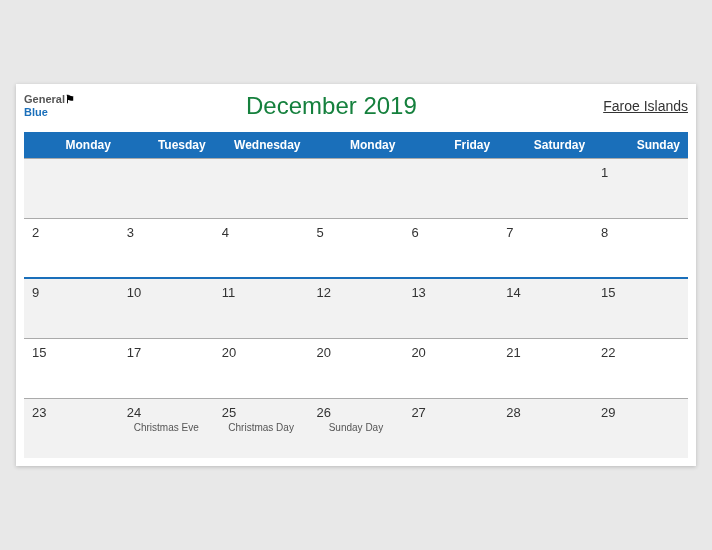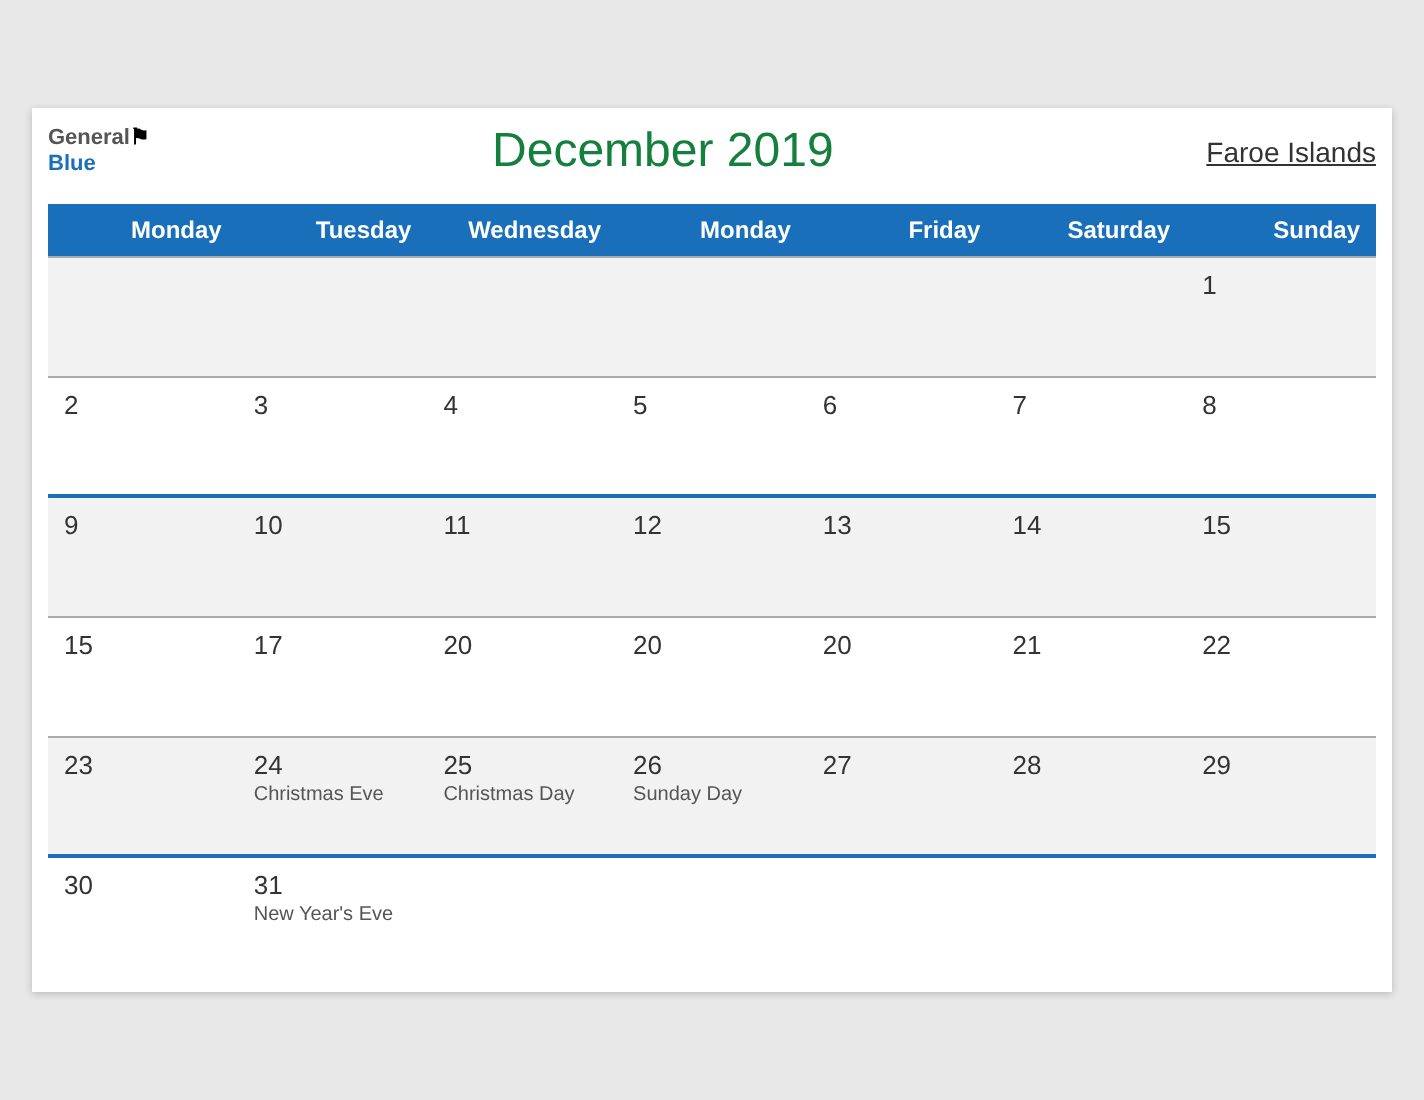--- a/index.html
+++ b/index.html
@@ -82,20 +82,21 @@
     .day-num {
       display: block;
       font-size: 13px;
       color: #333;
     }
     .day-event {
       display: block;
       font-size: 10px;
       color: #555;
       margin-top: 2px;
+      text-align: center;
     }
     .highlighted-row {
       border-top: 2px solid #1a6fba !important;
     }
   </style>
 </head>
 <body>
 
 <div class="calendar-container">
   <div class="header">
@@ -221,29 +222,15 @@
           <td>
             <span class="day-num">27</span>
           </td>
           <td>
             <span class="day-num">28</span>
           </td>
           <td>
             <span class="day-num">29</span>
           </td>
         </tr>
-        <tr class="highlighted-row">
-          <td>
-            <span class="day-num">30</span>
-          </td>
-          <td>
-            <span class="day-num">31</span>
-            <span class="day-event">New Year's Eve</span>
-          </td>
-          <td></td>
-          <td></td>
-          <td></td>
-          <td></td>
-          <td></td>
-        </tr>
       </tbody>
   </table>
 </div>
 
 </body></html>

